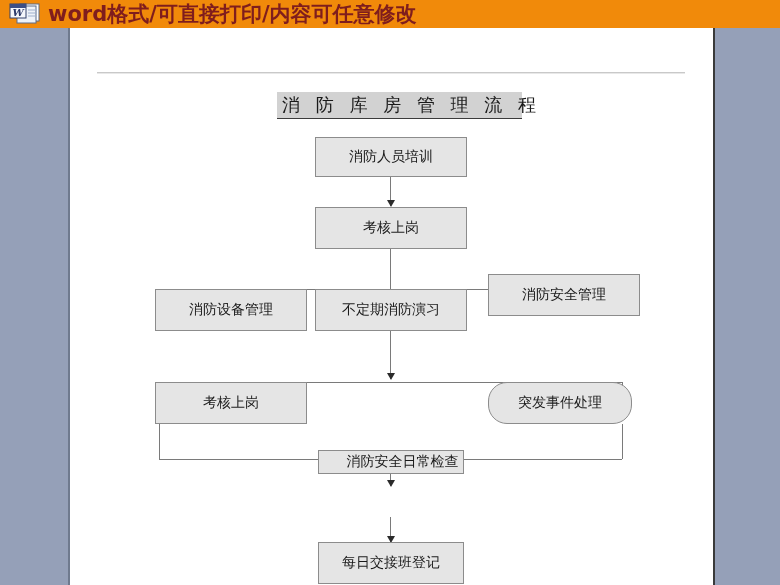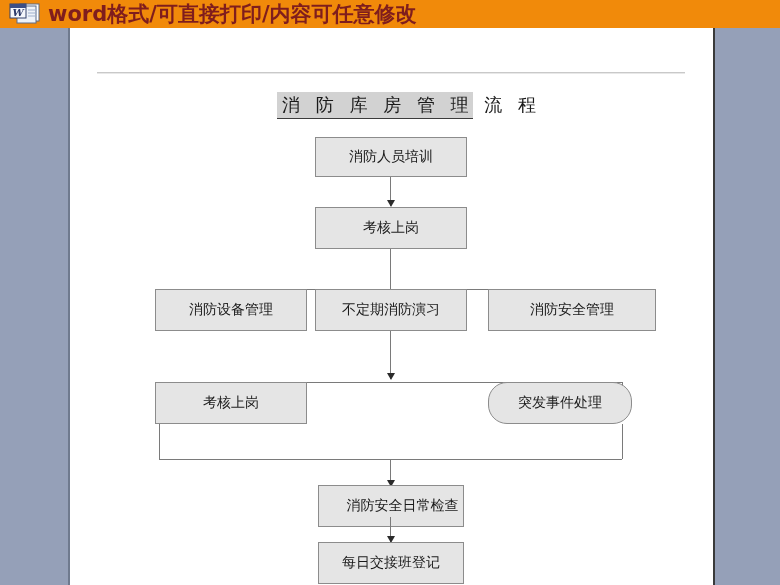--- a/index.html
+++ b/index.html
@@ -76,21 +76,21 @@
     width: 588px;
     height: 0;
     border-top: 1px solid #c9c9c9;
     border-bottom: 1px solid #e8e8e8;
   }
 
   #doc-title {
     position: absolute;
     left: 207px;
     top: 64px;
-    width: 196px;
+    width: 245px;
     height: 27px;
     background: #d2d2d2;
     border-bottom: 1px solid #3b3b3b;
     box-sizing: border-box;
     font-family: "DejaVu Serif", "Liberation Serif", serif;
     font-size: 18px;
     line-height: 26px;
     text-align: center;
     letter-spacing: 5px;
     text-indent: 5px;
@@ -172,40 +172,40 @@
 
     <div class="vline" style="left:89px; top:261px; height:22px;"></div>
     <div class="vline" style="left:320px; top:261px; height:22px;"></div>
     <div class="vline" style="left:552px; top:261px; height:22px;"></div>
     <div class="arrow" style="left:86px;  top:277px;"></div>
     <div class="arrow" style="left:317px; top:277px;"></div>
     <div class="arrow" style="left:549px; top:277px;"></div>
 
     <div class="node" style="left:85px; top:261px; width:152px; height:42px; top:261px;">消防设备管理</div>
     <div class="node" style="left:245px; top:261px; width:152px; height:42px;">不定期消防演习</div>
-    <div class="node" style="left:418px; top:261px; width:168px; height:42px;">消防安全管理</div>
+    <div class="node" style="left:418px; top:246px; width:152px; height:42px;">消防安全管理</div>
 
     <div class="vline" style="left:320px; top:303px; height:48px;"></div>
     <div class="arrow" style="left:317px; top:345px;"></div>
     <div class="hline" style="left:89px; top:354px; width:463px;"></div>
     <div class="vline" style="left:89px; top:354px; height:22px;"></div>
     <div class="vline" style="left:552px; top:354px; height:22px;"></div>
     <div class="arrow" style="left:86px;  top:370px;"></div>
     <div class="arrow" style="left:549px; top:370px;"></div>
 
     <div class="node" style="left:85px; top:354px; width:152px; height:42px;">考核上岗</div>
     <div class="node" style="left:418px; top:354px; width:144px; height:42px;border-radius:19px;">突发事件处理</div>
 
     <div class="vline" style="left:89px; top:396px; height:35px;"></div>
     <div class="vline" style="left:552px; top:396px; height:35px;"></div>
     <div class="hline" style="left:89px; top:431px; width:463px;"></div>
     <div class="vline" style="left:320px; top:431px; height:27px;"></div>
     <div class="arrow" style="left:317px; top:452px;"></div>
 
-    <div class="node" style="left:248px; top:457px; width:146px; height:42px;padding-left:23px;">消防安全日常检查</div>
+    <div class="node" style="left:248px; top:422px; width:146px; height:24px;padding-left:23px;">消防安全日常检查</div>
 
     <div class="vline" style="left:320px; top:489px; height:25px;"></div>
     <div class="arrow" style="left:317px; top:508px;"></div>
 
     <div class="node" style="left:248px; top:514px; width:146px; height:42px;">每日交接班登记</div>
 
   </div>
 
 </div>
 

